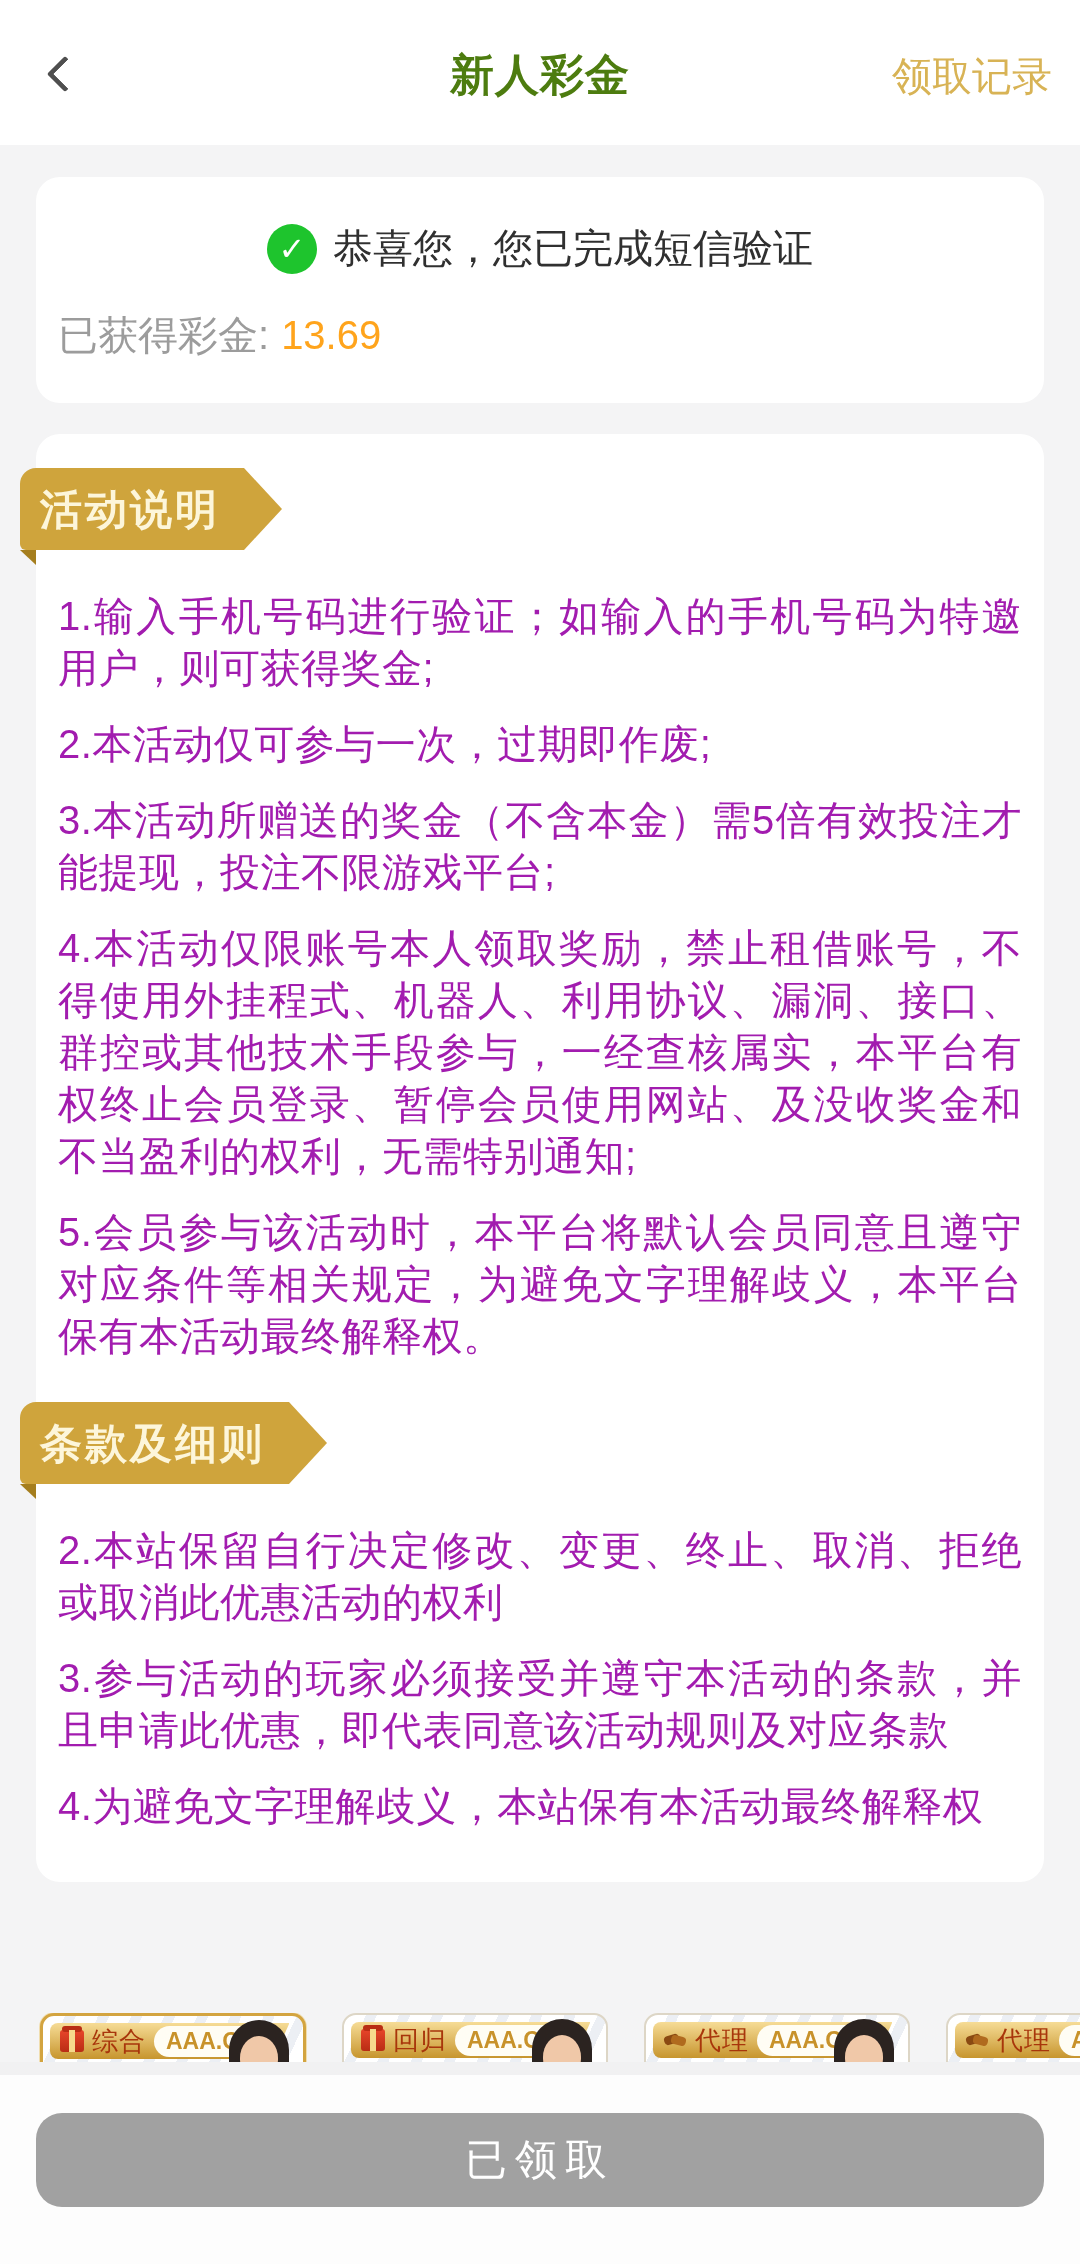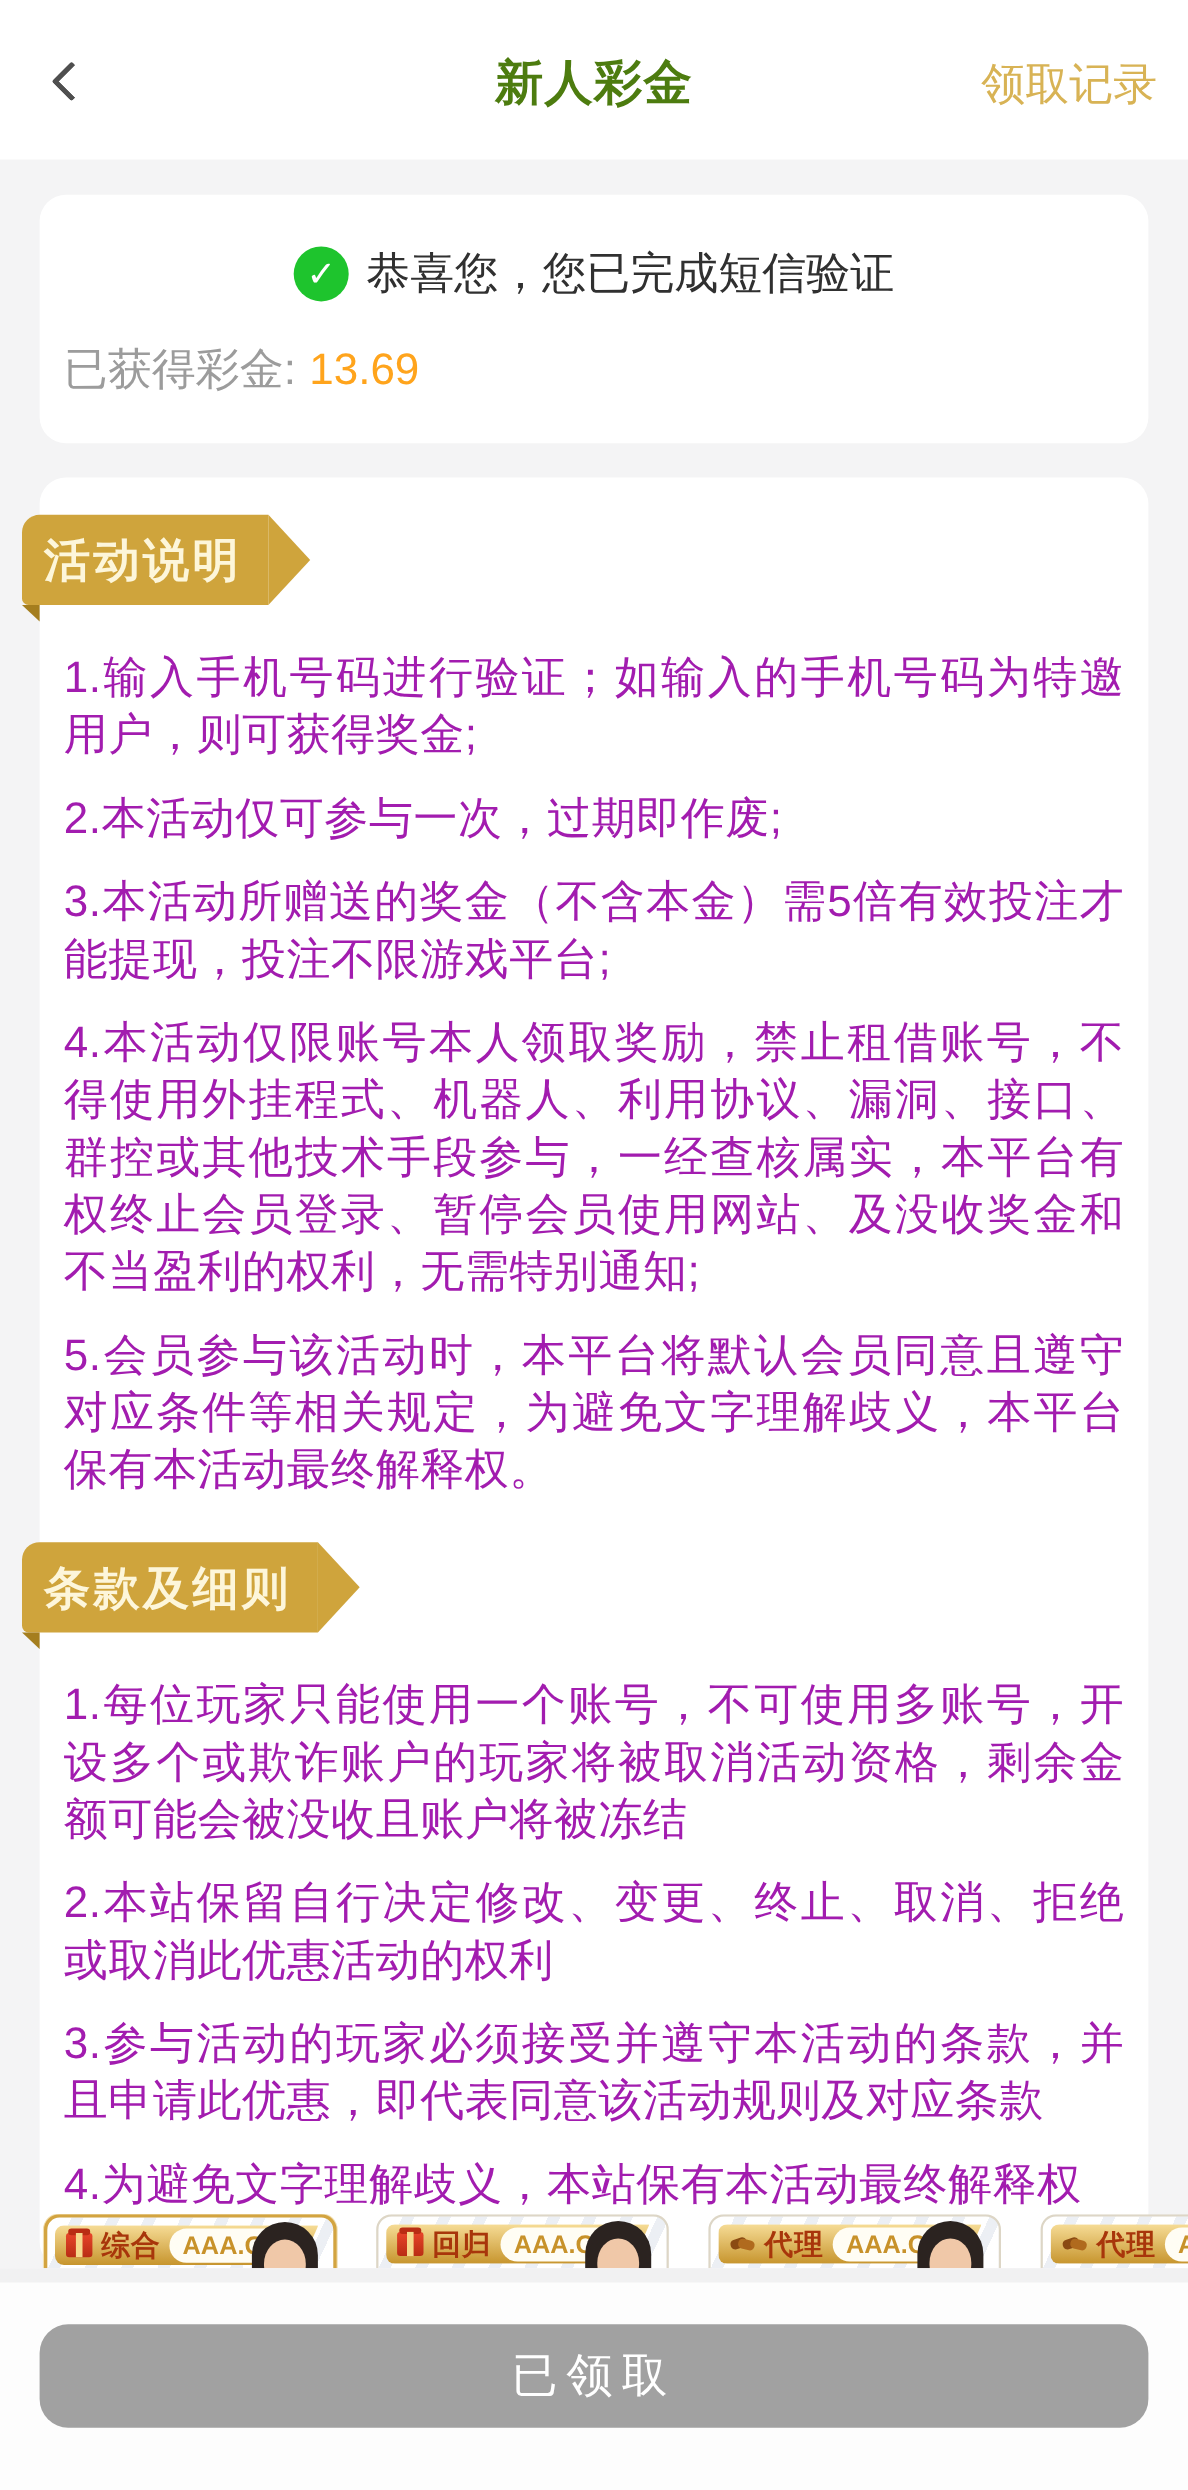--- a/index.html
+++ b/index.html
@@ -72,21 +72,21 @@
     border-radius:3px}
   .tag-icon[data-icon="gift-icon"]::after{content:"";position:absolute;left:9px;top:0;
     width:6px;height:22px;background:#f6d98c}
   .tag-icon[data-icon="gift-icon"]::before{content:"";position:absolute;left:2px;top:-4px;
     width:20px;height:6px;border-radius:3px;background:#b92d14}
   .tag-icon[data-icon="handshake-icon"]{border-radius:4px}
   .tag-icon[data-icon="handshake-icon"]::before{content:"";position:absolute;left:1px;top:6px;
     width:15px;height:9px;border-radius:4px;background:#8a4a12;transform:rotate(-18deg)}
   .tag-icon[data-icon="handshake-icon"]::after{content:"";position:absolute;left:8px;top:7px;
     width:15px;height:9px;border-radius:4px;background:#b06a1e;transform:rotate(14deg)}
-  .tag-label{font-size:26px;font-weight:bold;color:#a8360b;letter-spacing:1px;white-space:nowrap}
+  .tag-label{font-size:26px;font-weight:normal;color:#a8360b;letter-spacing:1px;white-space:nowrap}
   .site-pill{background:#fffdf4;border-radius:16px;padding:2px 12px;font-size:23px;
     font-weight:bold;color:#c8922a;white-space:nowrap}
   .thumb-title{position:absolute;left:18px;top:52px;font-size:32px;font-weight:800;
     color:#3c4257;letter-spacing:2px;white-space:nowrap;
     text-shadow:0 2px 0 rgba(203,160,60,.45)}
   .coin{position:absolute;right:100px;top:58px;width:34px;height:34px;border-radius:50%;
     background:radial-gradient(circle at 35% 30%,#f9e6a8,#caa23c 70%);
     border:2px solid #b88d2e}
   .model-photo{position:absolute;right:8px;top:4px;width:72px;height:112px}
   .model-photo .hair{position:absolute;left:6px;top:0;width:60px;height:76px;
@@ -132,21 +132,20 @@
     <p class="para">1.输入手机号码进行验证；如输入的手机号码为特邀用户，则可获得奖金;</p>
         <p class="para">2.本活动仅可参与一次，过期即作废;</p>
         <p class="para">3.本活动所赠送的奖金（不含本金）需5倍有效投注才能提现，投注不限游戏平台;</p>
         <p class="para">4.本活动仅限账号本人领取奖励，禁止租借账号，不得使用外挂程式、机器人、利用协议、漏洞、接口、群控或其他技术手段参与，一经查核属实，本平台有权终止会员登录、暂停会员使用网站、及没收奖金和不当盈利的权利，无需特别通知;</p>
         <p class="para">5.会员参与该活动时，本平台将默认会员同意且遵守对应条件等相关规定，为避免文字理解歧义，本平台保有本活动最终解释权。</p>
       </div>
 
     <div class="ribbon section2-ribbon">条款及细则</div>
     <div class="section-body">
 
-    <p class="para">1.每位玩家只能使用一个账号，不可使用多账号，开设多个或欺诈账户的玩家将被取消活动资格，剩余金额可能会被没收且账户将被冻结</p>
         <p class="para">2.本站保留自行决定修改、变更、终止、取消、拒绝或取消此优惠活动的权利</p>
         <p class="para">3.参与活动的玩家必须接受并遵守本活动的条款，并且申请此优惠，即代表同意该活动规则及对应条款</p>
         <p class="para">4.为避免文字理解歧义，本站保有本活动最终解释权</p>
       </div>
   </div>
 
   <div class="banner-strip">
 
   <div class="thumb selected">
       <div class="thumb-badge">

